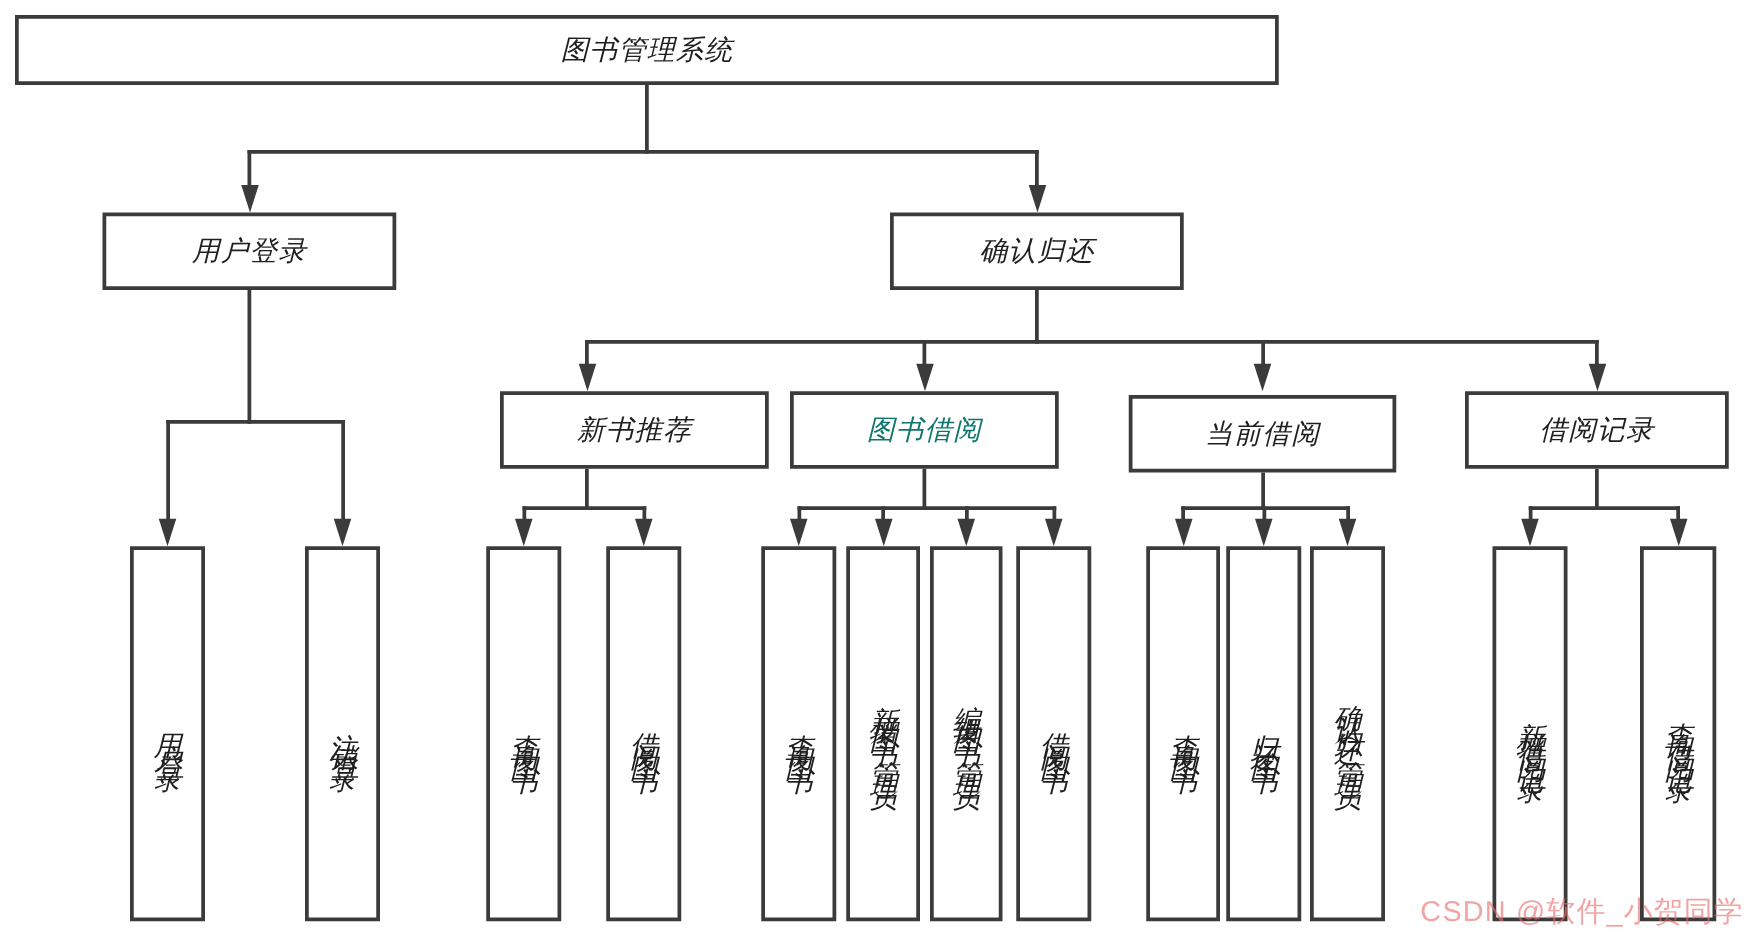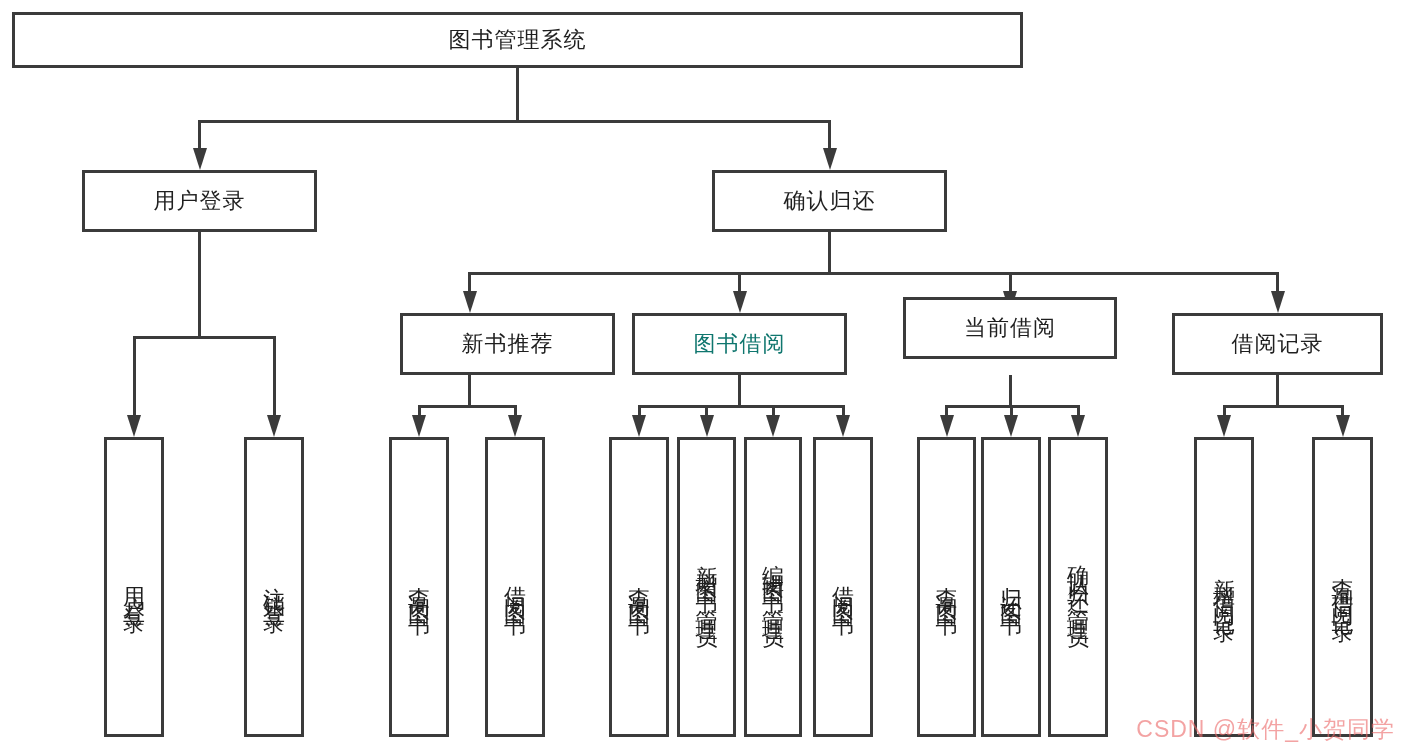--- a/index.html
+++ b/index.html
@@ -18,20 +18,21 @@
   .node {
     position: absolute;
     box-sizing: border-box;
     background: #ffffff;
     border: 3px solid #3b3b3b;
     display: flex;
     align-items: center;
     justify-content: center;
     color: #1f1f1f;
     z-index: 2;
+    font-style: italic;
   }
   .node.horizontal {
     font-size: 22px;
     letter-spacing: 1px;
     white-space: nowrap;
   }
   .node.vertical {
     writing-mode: vertical-rl;
     text-orientation: mixed;
     font-size: 22px;
@@ -67,21 +68,21 @@
 </head>
 <body>
 
 <div id="stage" style="background: rgb(255, 255, 255);">
   <div class="watermark" style="color: rgba(236, 106, 106, 0.62); margin-top: 40px;">CSDN @软件_小贺同学</div>
 <div class="node horizontal" style="left: 12px; top: 12px; width: 1011px; height: 56px; border-color: rgb(59, 59, 59); color: rgb(31, 31, 31);">图书管理系统</div>
     <div class="node horizontal" style="left: 82px; top: 170px; width: 235px; height: 62px; border-color: rgb(59, 59, 59); color: rgb(31, 31, 31);">用户登录</div>
     <div class="node horizontal" style="left: 712px; top: 170px; width: 235px; height: 62px; border-color: rgb(59, 59, 59); color: rgb(31, 31, 31);">确认归还</div>
     <div class="node horizontal" style="left: 362px; top: 313px; width: 215px; height: 62px; border-color: rgb(59, 59, 59); color: rgb(31, 31, 31); margin-left: 38px;">新书推荐</div>
     <div class="node horizontal" style="left: 632px; top: 313px; width: 215px; height: 62px; border-color: rgb(59, 59, 59); color: #0f766e;">图书借阅</div>
-    <div class="node horizontal" style="left: 903px; top: 297px; width: 214px; height: 62px; border-color: rgb(59, 59, 59); color: rgb(31, 31, 31);">当前借阅</div>
+    <div class="node horizontal" style="left: 903px; top: 316px; width: 214px; height: 62px; border-color: rgb(59, 59, 59); color: rgb(31, 31, 31);">当前借阅</div>
     <div class="node horizontal" style="left: 1172px; top: 313px; width: 211px; height: 62px; border-color: rgb(59, 59, 59); color: rgb(31, 31, 31);">借阅记录</div>
     <div class="node vertical" style="left: 104px; top: 437px; width: 60px; height: 300px; border-color: rgb(59, 59, 59); color: rgb(31, 31, 31);">用户登录</div>
     <div class="node vertical" style="left: 244px; top: 437px; width: 60px; height: 300px; border-color: rgb(59, 59, 59); color: rgb(31, 31, 31);">注销登录</div>
     <div class="node vertical" style="left: 389px; top: 437px; width: 60px; height: 300px; border-color: rgb(59, 59, 59); color: rgb(31, 31, 31);">查询图书</div>
     <div class="node vertical" style="left: 485px; top: 437px; width: 60px; height: 300px; border-color: rgb(59, 59, 59); color: rgb(31, 31, 31);">借阅图书</div>
     <div class="node vertical" style="left: 609px; top: 437px; width: 60px; height: 300px; border-color: rgb(59, 59, 59); color: rgb(31, 31, 31);">查询图书</div>
     <div class="node vertical" style="left: 677px; top: 437px; width: 59px; height: 300px; border-color: rgb(59, 59, 59); color: rgb(31, 31, 31);">新增图书（管理员）</div>
     <div class="node vertical" style="left: 744px; top: 437px; width: 58px; height: 300px; border-color: rgb(59, 59, 59); color: rgb(31, 31, 31);">编辑图书（管理员）</div>
     <div class="node vertical" style="left: 813px; top: 437px; width: 60px; height: 300px; border-color: rgb(59, 59, 59); color: rgb(31, 31, 31);">借阅图书</div>
     <div class="node vertical" style="left: 917px; top: 437px; width: 59px; height: 300px; border-color: rgb(59, 59, 59); color: rgb(31, 31, 31);">查询图书</div>

